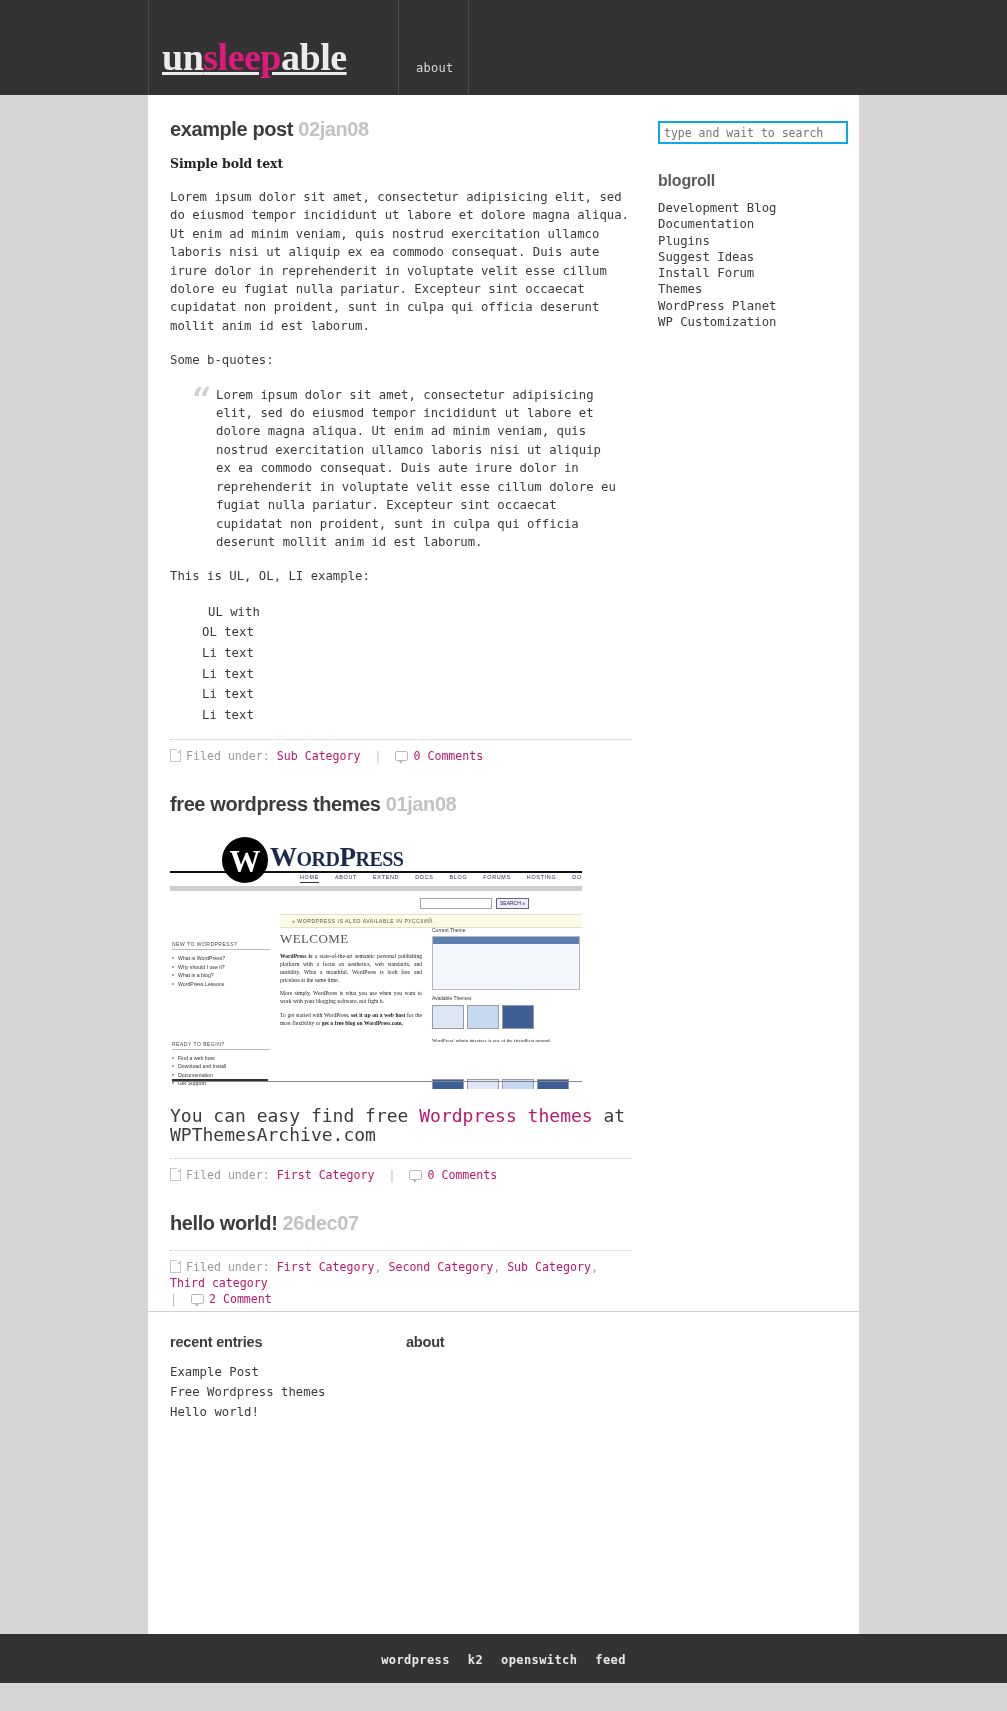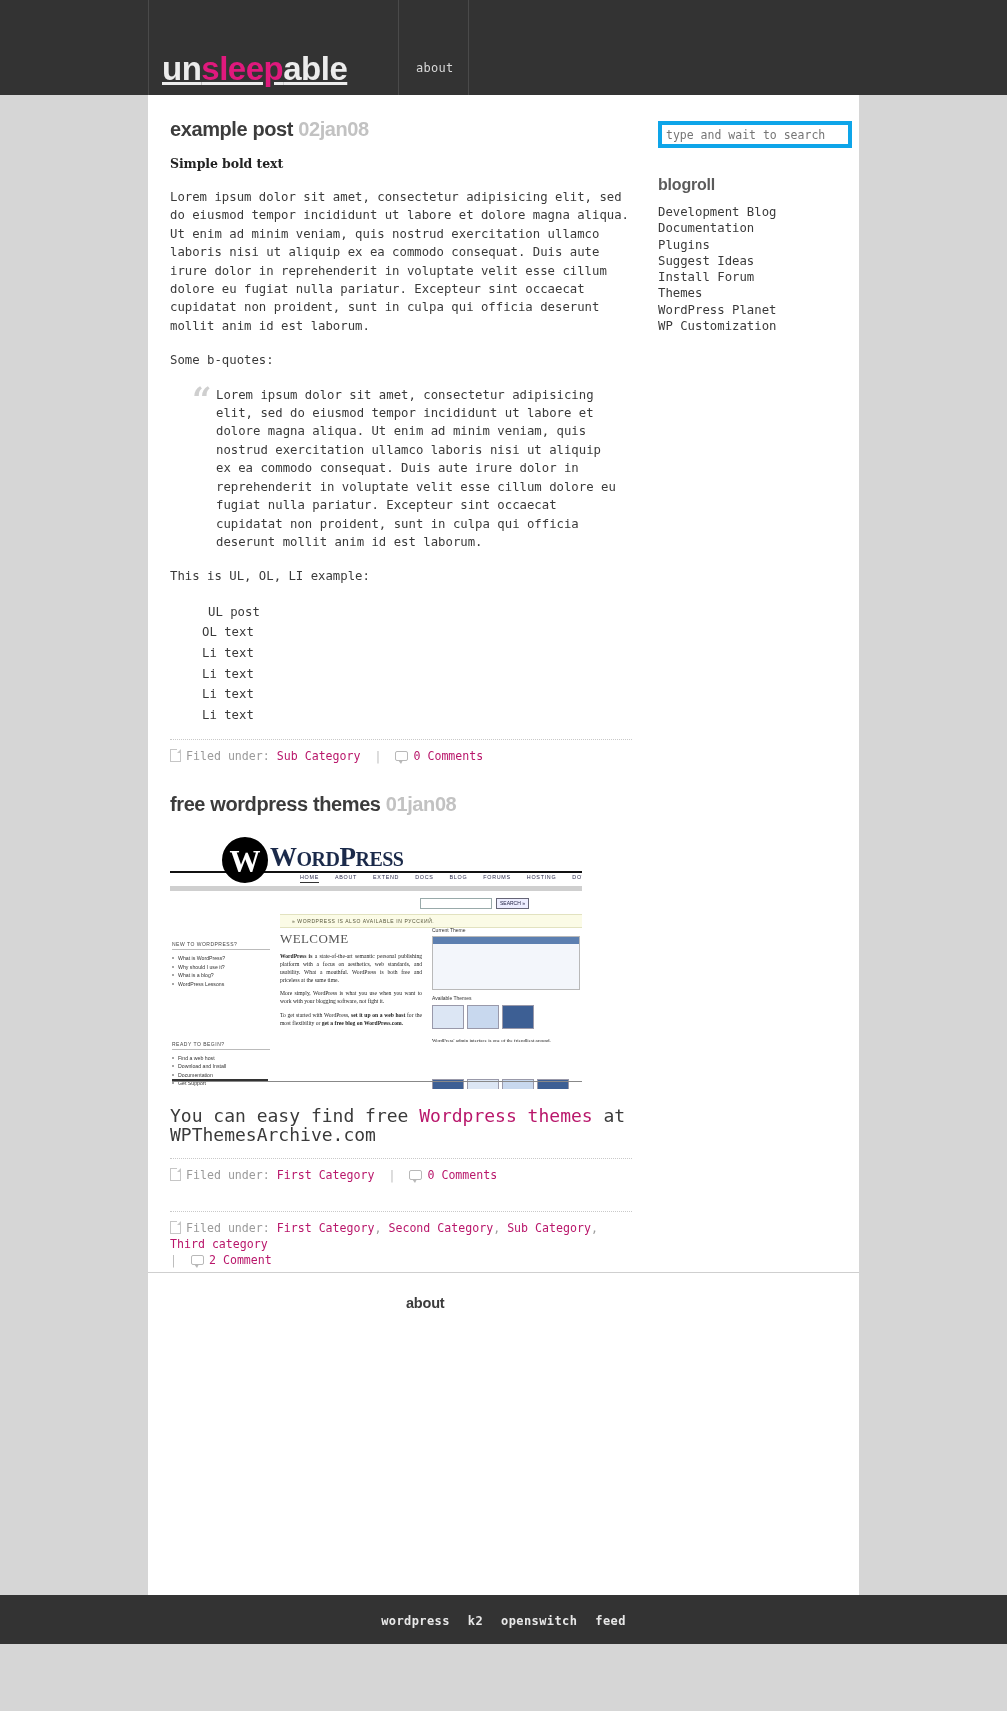--- a/index.html
+++ b/index.html
@@ -22,23 +22,23 @@
     margin:0 auto;
     height:95px;
     position:relative;
   }
   .hdr-rule{
     position:absolute;top:0;bottom:0;width:1px;background:#4a4a4a;
   }
   .logo{
     position:absolute;
     left:14px;
-    top:52px;
-    font-family:Liberation Sans, sans-serif;
-    font-size:33px;
+    top:38px;
+    font-family:Liberation Serif, serif;
+    font-size:38px;
     font-weight:bold;
     letter-spacing:-0.5px;
     color:#ececec;
     line-height:1;
     white-space:nowrap;
   }
   .logo .pink{color:#e0197d;}
   .nav-about{
     position:absolute;
     left:268px;
@@ -73,21 +73,21 @@
     position:absolute;
     left:510px;
     top:26px;
     width:190px;
   }
 
   
   .search-box{
     width:178px;
     height:19px;
-    border:4px solid #0ea5e9;
+    border:2px solid #0ea5e9;
     background:#fff;
     font-family:"DejaVu Sans Mono", monospace;
     font-size:11.5px;
     color:#666;
     padding:0 4px;
     box-sizing:content-box;
     outline:none;
   }
   .sb-title{
     font-family:"Liberation Sans", sans-serif;
@@ -393,21 +393,21 @@
           <p class="body">Some b-quotes:</p>
 
           <blockquote>
             <span class="qmark">“</span>
             <p>Lorem ipsum dolor sit amet, consectetur adipisicing elit, sed do eiusmod tempor incididunt ut labore et dolore magna aliqua. Ut enim ad minim veniam, quis nostrud exercitation ullamco laboris nisi ut aliquip ex ea commodo consequat. Duis aute irure dolor in reprehenderit in voluptate velit esse cillum dolore eu fugiat nulla pariatur. Excepteur sint occaecat cupidatat non proident, sunt in culpa qui officia deserunt mollit anim id est laborum.</p>
           </blockquote>
 
           <p class="body">This is UL, OL, LI example:</p>
 
           <ul class="plain">
-            <li>UL post</li>
+            <li>UL with</li>
           </ul>
           <ol class="plain">
             <li>OL text</li>
             <li>Li text</li>
             <li>Li text</li>
             <li>Li text</li>
             <li>Li text</li>
           </ol>
 
           <div class="meta">
@@ -483,36 +483,53 @@
 
           <div class="meta">
             <span class="ico-page"></span><span>Filed under:</span>
             <a href="#">First Category</a>
             <span class="sep">|</span>
             <span class="ico-bubble"></span><a href="#">0 Comments</a>
           </div>
         </div>
 
         <div class="post" style="margin-top:28px;">
+          <h2 class="post-title"><a href="#">hello world!</a>
+            <span class="date">26dec07</span>
+          </h2>
 
           <div class="meta">
             <span class="ico-page"></span><span>Filed under:</span>
             <a href="#">First Category</a><span>,</span>
             <a href="#">Second Category</a><span>,</span>
             <a href="#">Sub Category</a><span>,</span>
             <a href="#">Third category</a><br>
             <span class="sep" style="padding-left:0;">|</span>
             <span class="ico-bubble"></span><a href="#">2 Comment</a>
           </div>
         </div>
 
       </div>
     </div>
 
     <div class="footer-widgets">
+      <div class="fw-col one">
+        <div class="fw-title">recent entries</div>
+        <ul class="fw-list">
+          <li>
+              <a href="#">Example Post</a>
+            </li>
+          <li>
+              <a href="#">Free Wordpress themes</a>
+            </li>
+          <li>
+              <a href="#">Hello world!</a>
+            </li>
+        </ul>
+      </div>
       <div class="fw-col two">
         <div class="fw-title">about</div>
       </div>
     </div>
 
   </div>
 
   <div class="bottombar">
     <div class="inner">
       <a href="#">wordpress</a><a href="#">k2</a><a href="#">openswitch</a><a href="#">feed</a>

